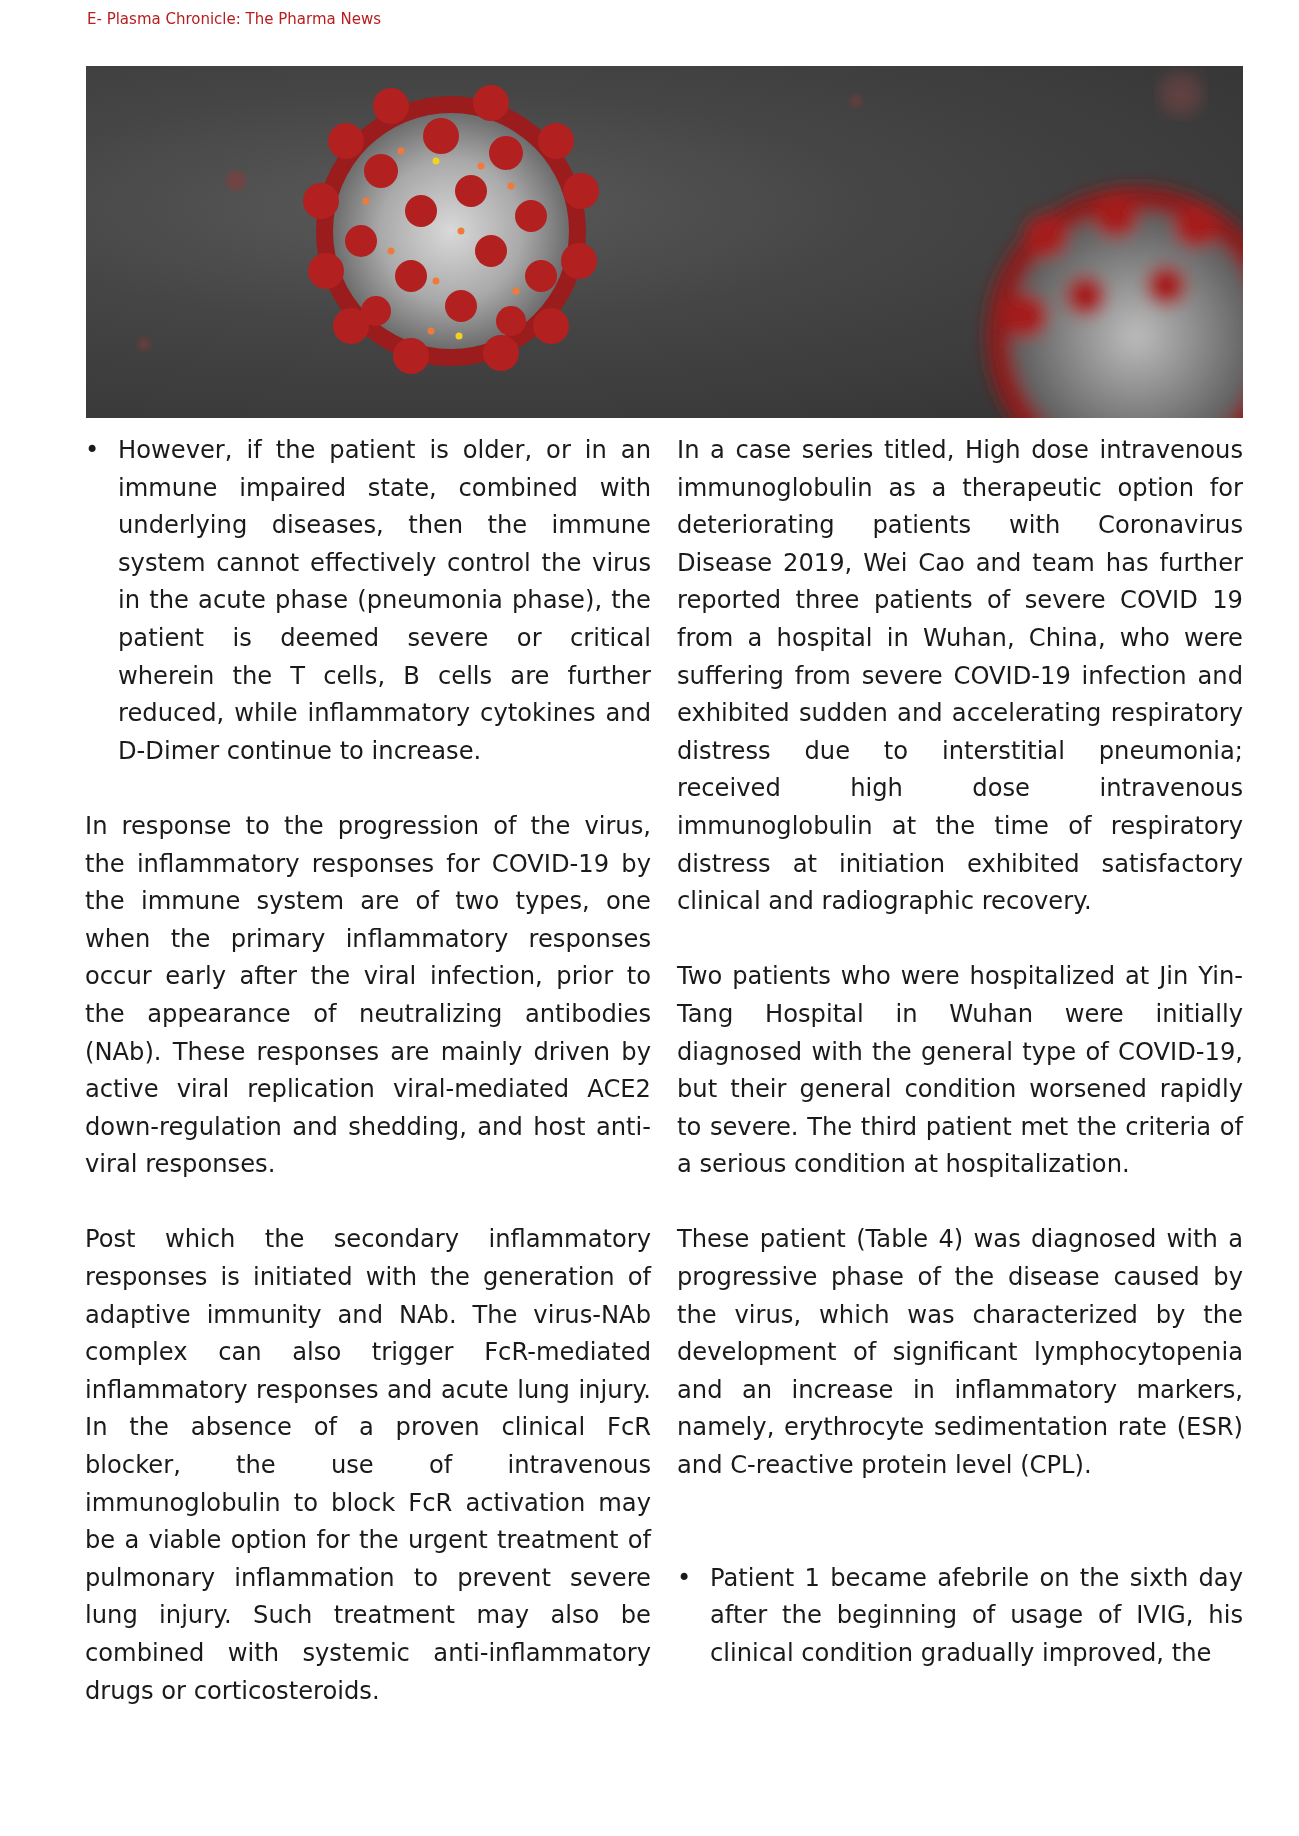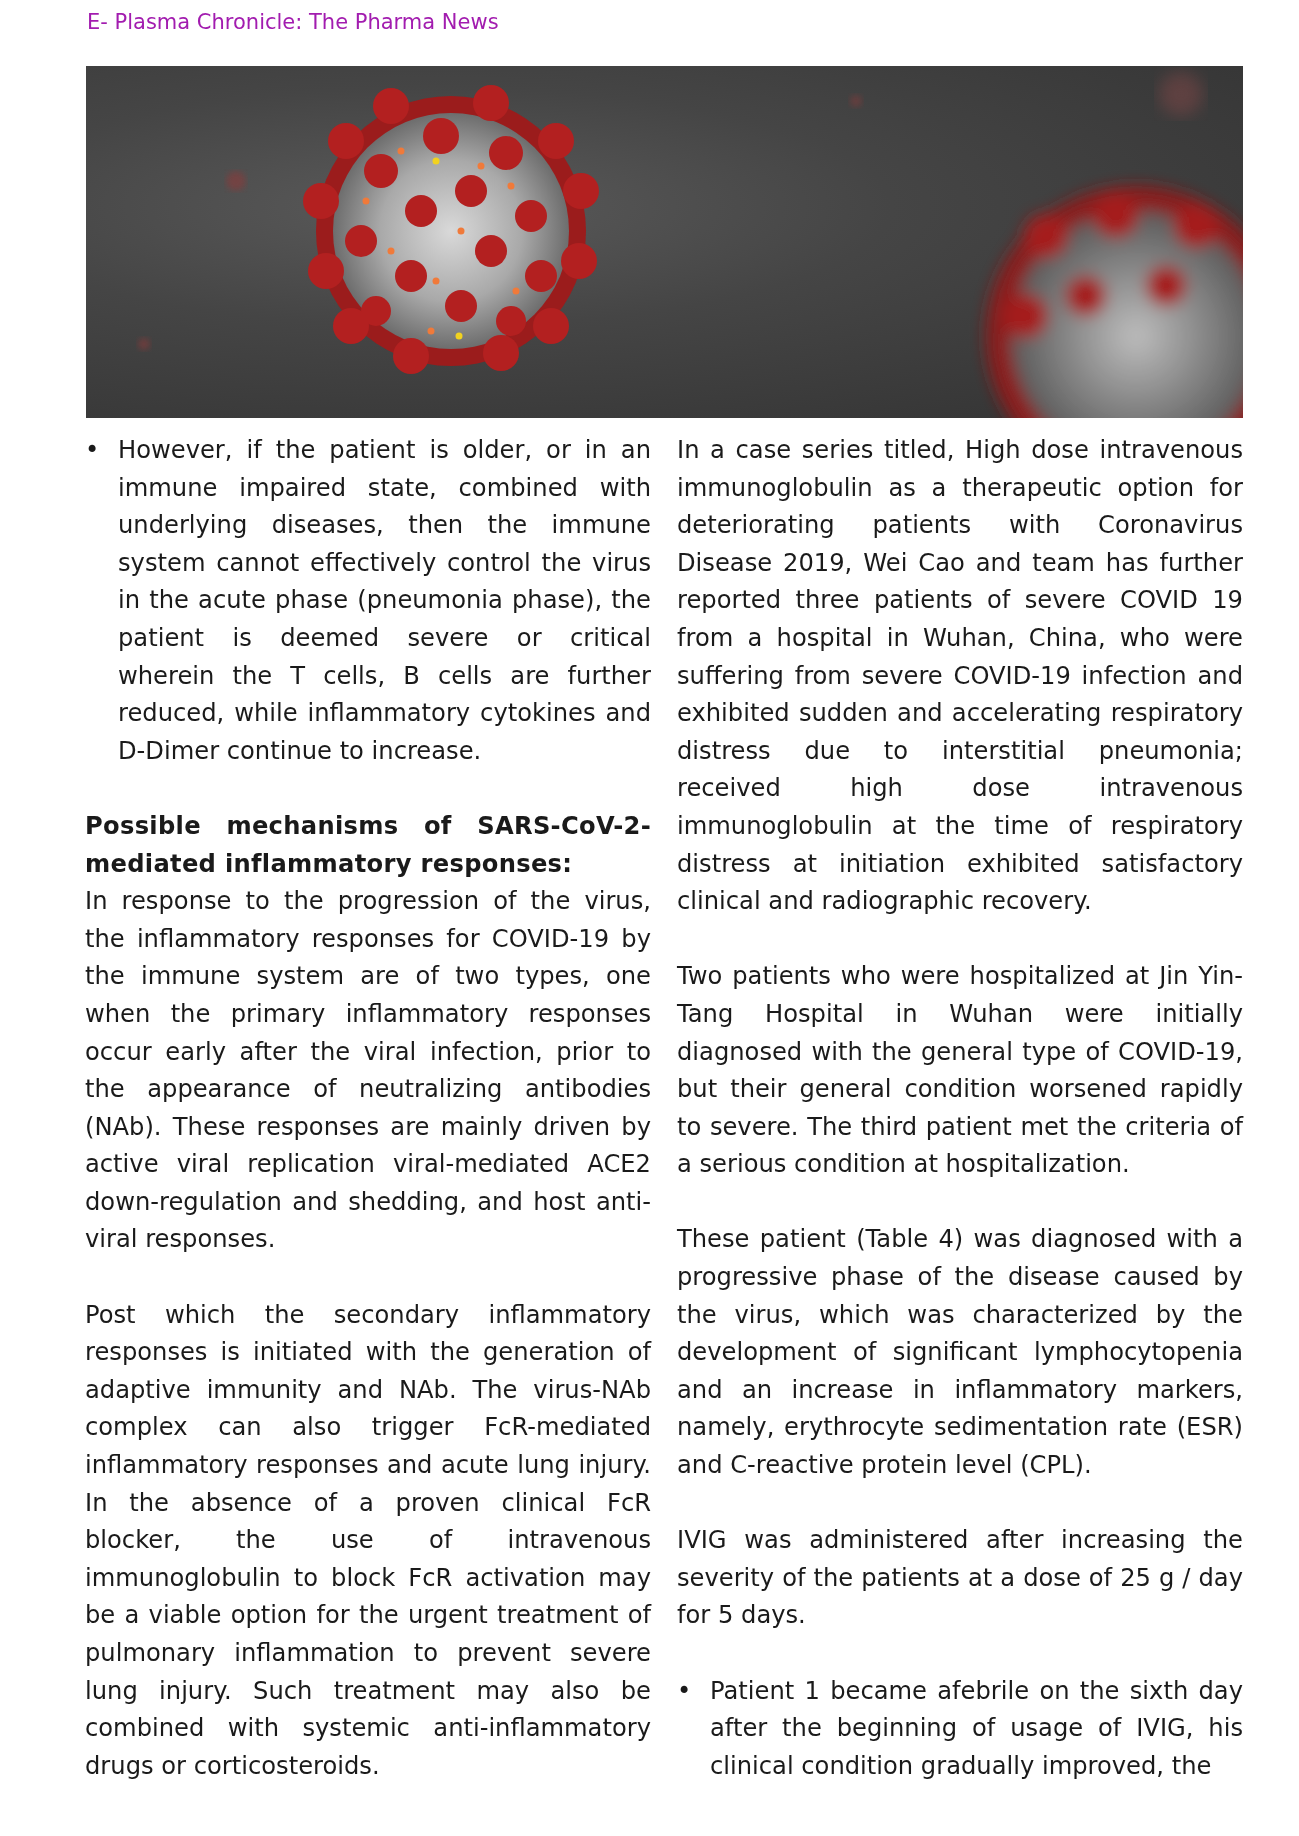--- a/index.html
+++ b/index.html
@@ -1,17 +1,17 @@
 <!DOCTYPE html>
 <html><head>
 <meta charset="utf-8">
 <style>
   html, body { margin: 0; padding: 0; background: #ffffff; }
   body { width: 1299px; height: 1836px; position: relative; overflow: hidden; font-family: "DejaVu Sans", sans-serif; color: #1a1a1a; }
-  .running-header { position: absolute; left: 87px; top: 10px; font-size: 21px; color: #a21caf; font-family: "DejaVu Sans", sans-serif; }
+  .running-header { position: absolute; left: 87px; top: 10px; font-size: 15px; color: #b91c1c; font-family: "DejaVu Sans", sans-serif; }
   .hero { position: absolute; left: 86px; top: 66px; width: 1157px; height: 352px; overflow: hidden;
           background: radial-gradient(ellipse at 30% 40%, #5a5a5a 0%, #454545 40%, #323232 100%); }
   .hero svg { position: absolute; left: 0; top: 0; width: 100%; height: 100%; }
   .col { position: absolute; top: 432px; width: 566px; font-size: 24.2px; line-height: 37.6px; text-align: justify; }
   .col.left { left: 85px; }
   .col.right { left: 677px; }
   .col p { margin: 0; }
   .gap { height: 37.6px; }
   .bullet { position: relative; padding-left: 33px; }
   .bullet .dot { position: absolute; left: 0; top: 0; }
@@ -107,36 +107,34 @@
     </g>
   </svg>
 </div>
 
 <div class="col left">
   <p class="bullet">
     <span class="dot">•</span>
     <span>However, if the patient is older, or in an immune impaired state, combined with underlying diseases, then the immune system cannot effectively control the virus in the acute phase (pneumonia phase), the patient is deemed severe or critical wherein the T cells, B cells are further reduced, while inflammatory cytokines and D-Dimer continue to increase.</span>
   </p>
   <div class="gap"></div>
-  <p class="heading">Possible mechanisms of SARS-CoV-2-mediated inflammatory responses:</p>
   <p>In response to the progression of the virus, the inflammatory responses for COVID-19 by the immune system are of two types, one when the primary inflammatory responses occur early after the viral infection, prior to the appearance of neutralizing antibodies (NAb). These responses are mainly driven by active viral replication viral-mediated ACE2 down-regulation and shedding, and host anti-viral responses.</p>
   <div class="gap"></div>
   <p>Post which the secondary inflammatory responses is initiated with the generation of adaptive immunity and NAb. The virus-NAb complex can also trigger FcR-mediated inflammatory responses and acute lung injury. In the absence of a proven clinical FcR blocker, the use of intravenous immunoglobulin to block FcR activation may be a viable option for the urgent treatment of pulmonary inflammation to prevent severe lung injury. Such treatment may also be combined with systemic anti-inflammatory drugs or corticosteroids.</p>
 </div>
 
 <div class="col right">
   <p>
     <span>In a case series titled, </span><b>High dose intravenous immunoglobulin as a therapeutic option for deteriorating patients with Coronavirus Disease 2019,</b><span> Wei Cao and team has further reported three patients of severe COVID 19 from a hospital in Wuhan, China, who were suffering from severe COVID-19 infection and exhibited sudden and accelerating respiratory distress due to interstitial pneumonia; received high dose intravenous immunoglobulin at the time of respiratory distress at initiation exhibited satisfactory clinical and radiographic recovery.</span>
   </p>
   <div class="gap"></div>
   <p>Two patients who were hospitalized at Jin Yin-Tang Hospital in Wuhan were initially diagnosed with the general type of COVID-19, but their general condition worsened rapidly to severe. The third patient met the criteria of a serious condition at hospitalization.</p>
   <div class="gap"></div>
   <p>
     <span>These patient </span><b>(Table 4)</b><span> was diagnosed with a progressive phase of the disease caused by the virus, which was characterized by the development of significant lymphocytopenia and an increase in inflammatory markers, namely, erythrocyte sedimentation rate (ESR) and C-reactive protein level (CPL).</span>
   </p>
   <div class="gap"></div>
-  <p>IVIG was administered after increasing the severity of the patients at a dose of 25 g / day for 5 days.</p>
   <div class="gap"></div>
   <p class="bullet">
     <span class="dot">•</span>
     <span>Patient 1 became afebrile on the sixth day after the beginning of usage of IVIG, his clinical condition gradually improved, the</span>
   </p>
 </div>
 
 </body></html>

